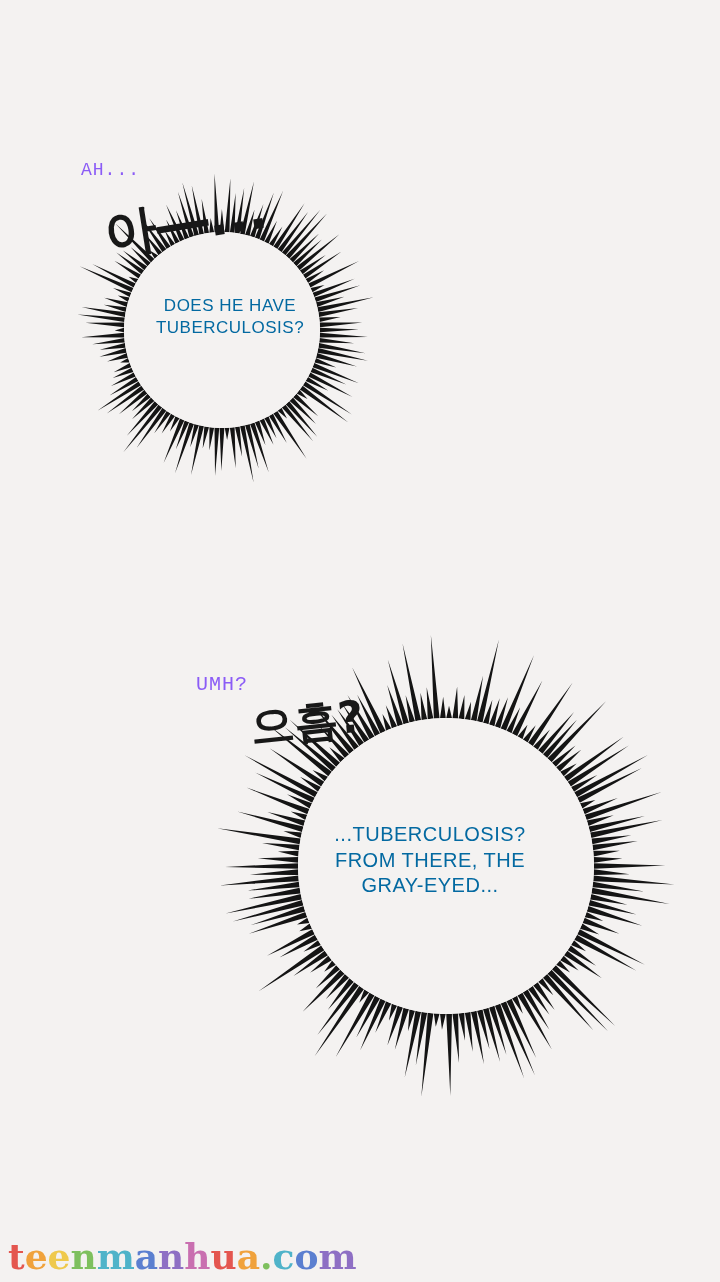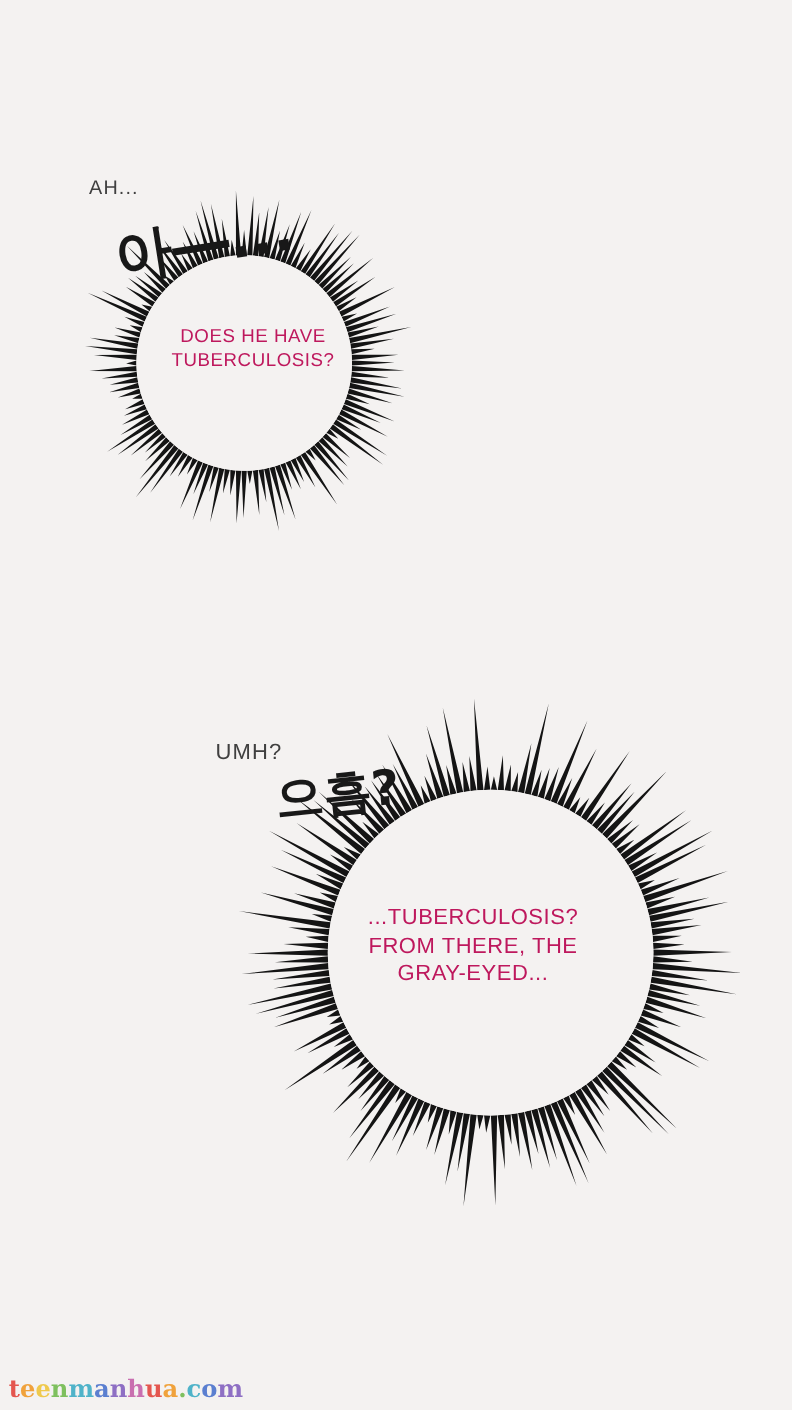--- a/index.html
+++ b/index.html
@@ -27,54 +27,54 @@
     position: absolute;
   }
   .burst svg {
     display: block;
     overflow: visible;
   }
 
   .bubble-text {
     position: absolute;
     text-align: center;
-    color: #be185d;
+    color: #0369a1;
     font-family: "Liberation Sans", sans-serif;
     letter-spacing: 0.5px;
     line-height: 1.28;
     white-space: pre-line;
   }
 
   
   .sfx {
     position: absolute;
     color: #181818;
     font-family: "DejaVu Sans", sans-serif;
     font-weight: bold;
     line-height: 1;
     white-space: pre;
   }
 
   
   .caption {
     position: absolute;
-    color: #404040;
-    font-family: Liberation Sans, sans-serif;
+    color: #8b5cf6;
+    font-family: Liberation Mono, monospace;
     letter-spacing: 1px;
     white-space: pre;
   }
 
   
   .watermark {
     position: absolute;
     left: 8px;
     bottom: 8px;
     font-family: "DejaVu Serif", serif;
     font-weight: bold;
-    font-size: 22px;
+    font-size: 36px;
     letter-spacing: 0px;
     line-height: 1;
   }
   .watermark span { display: inline-block; }
 
   
   #burst1 { left: 52px; top: 160px; }
   #burst1-text {
     left: 110px;
     top: 295px;

